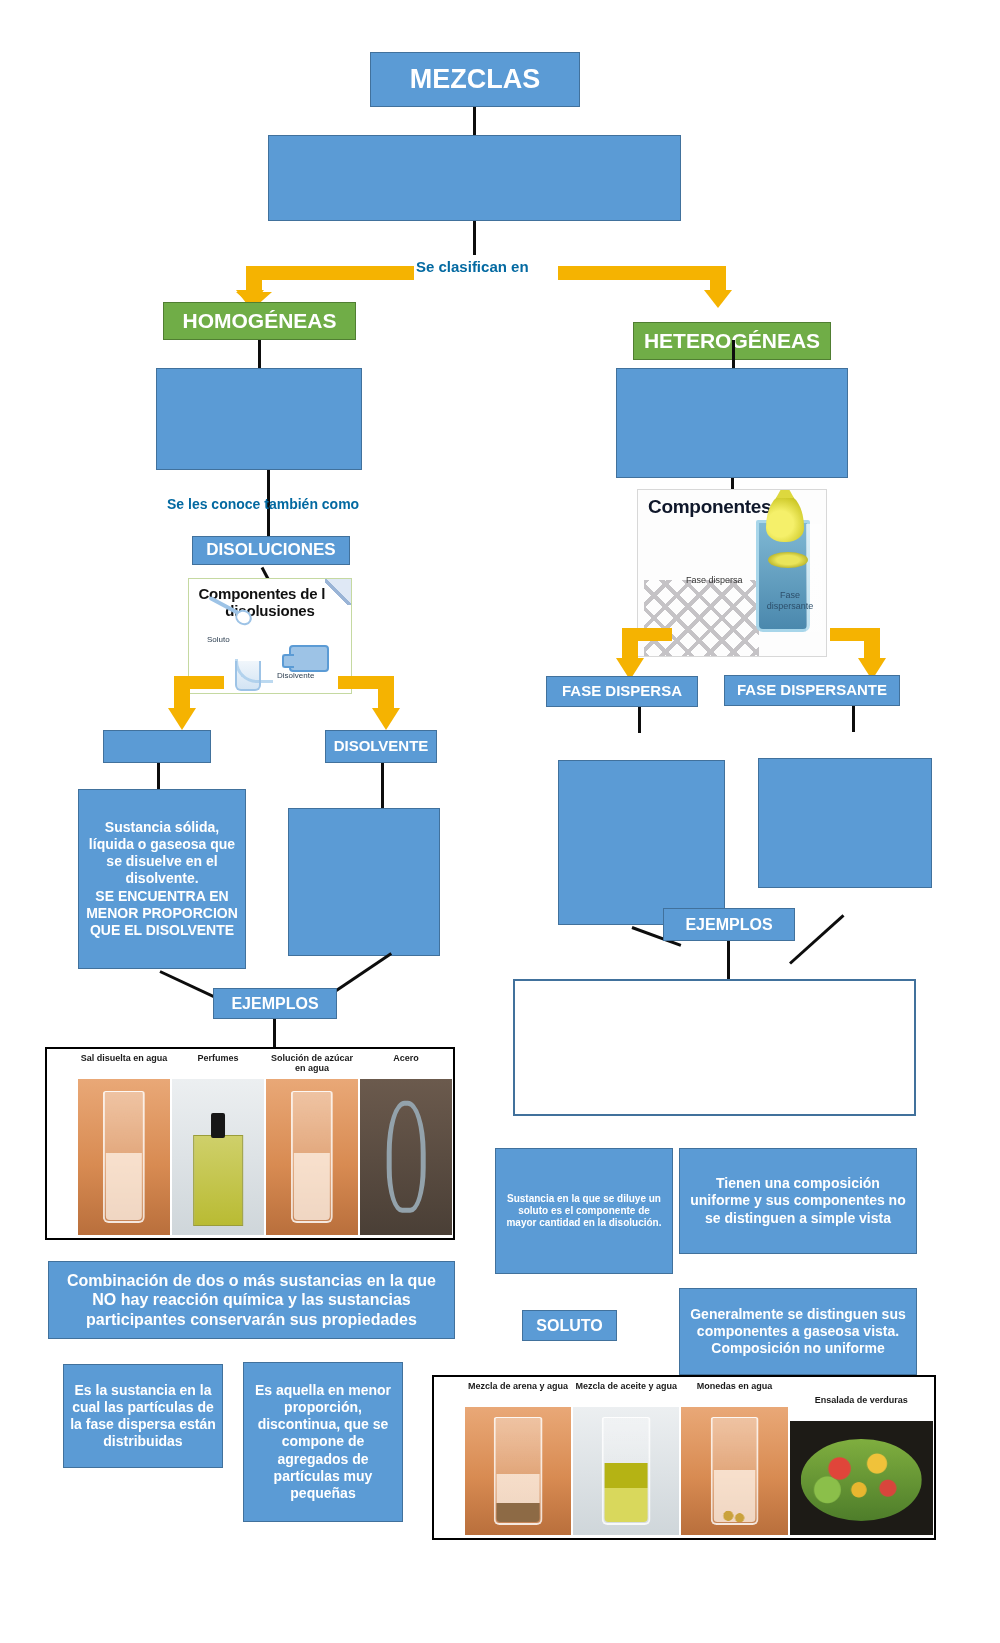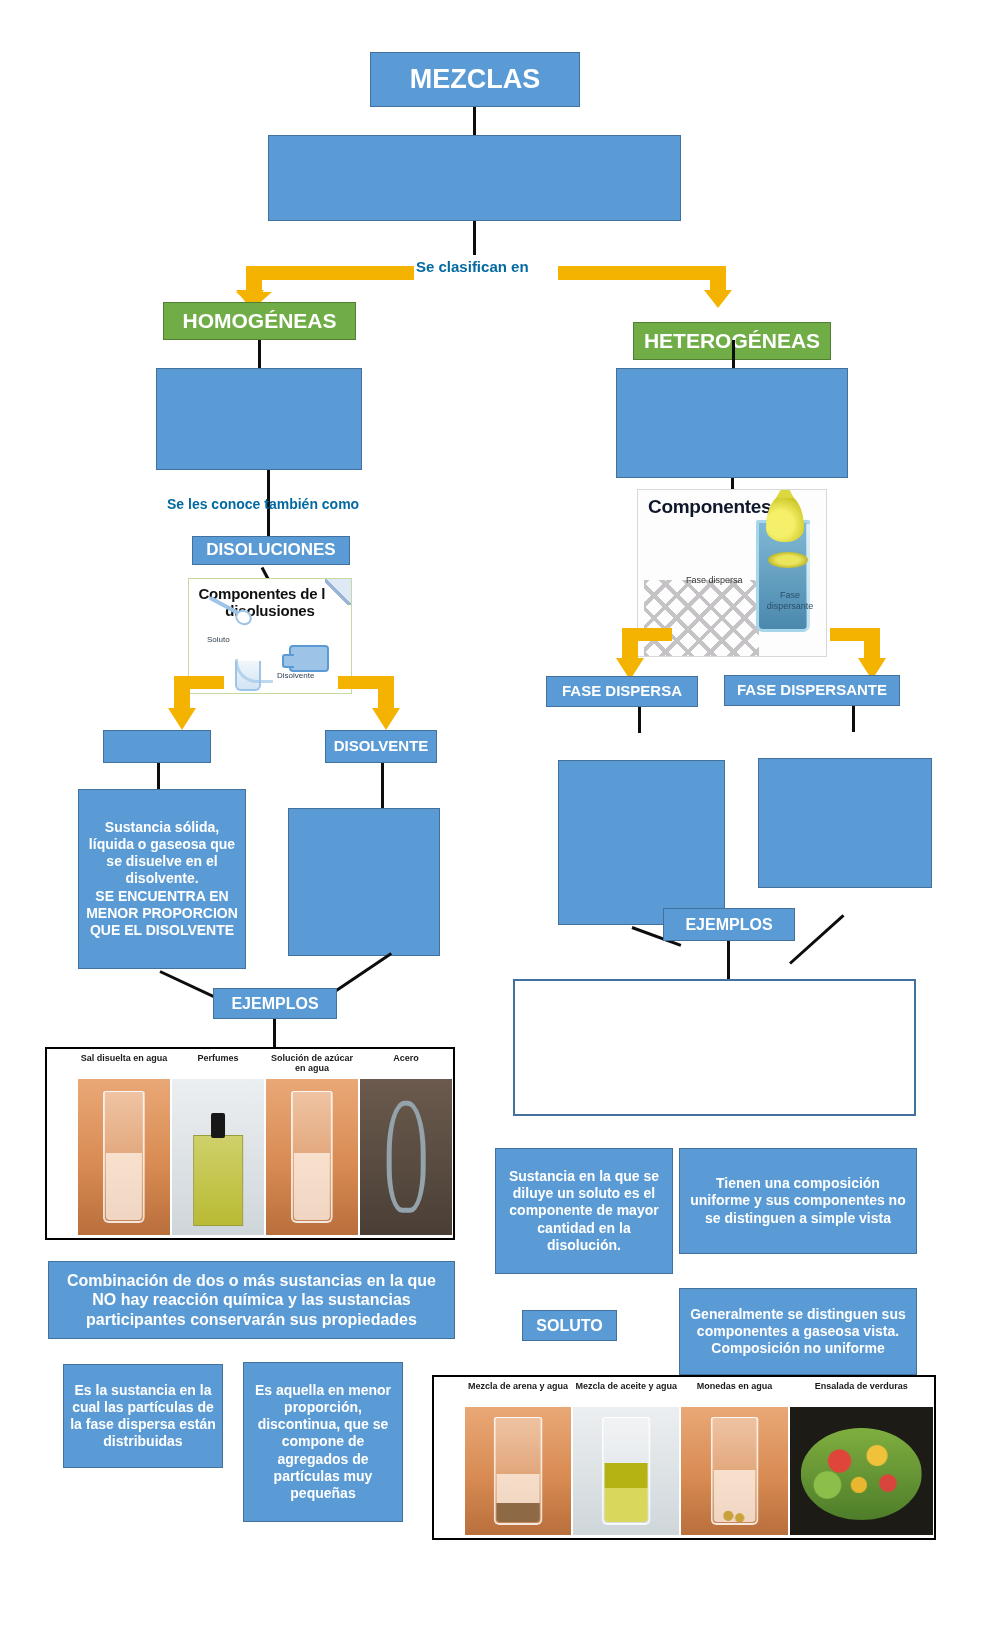--- a/index.html
+++ b/index.html
@@ -524,21 +524,21 @@
   <div class="connector conn-v" style="left:727px; top:941px; height:38px;"></div>
 
   <div class="node outline" style="left:513px; top:979px; width:403px; height:137px;"></div>
 
   <div class="node" style="left:48px; top:1261px; width:407px; height:78px; font-size:16px;">Combinación de dos o más sustancias en la que NO hay reacción química y las sustancias participantes conservarán sus propiedades</div>
 
   <div class="node" style="left:63px; top:1364px; width:160px; height:104px; font-size:14px;">Es la sustancia en la cual las partículas de la fase dispersa están distribuidas</div>
 
   <div class="node" style="left:243px; top:1362px; width:160px; height:160px; font-size:14px;">Es aquella en menor proporción, discontinua, que se compone de agregados de partículas muy pequeñas</div>
 
-  <div class="node" style="left:495px; top:1148px; width:178px; height:126px; font-size:14px;">Sustancia en la que se diluye un soluto es el componente de mayor cantidad en la disolución.</div>
+  <div class="node" style="left:495px; top:1148px; width:178px; height:126px; font-size:10px;">Sustancia en la que se diluye un soluto es el componente de mayor cantidad en la disolución.</div>
 
   <div class="node" style="left:522px; top:1310px; width:95px; height:31px; font-size:16px;">SOLUTO</div>
 
   <div class="node" style="left:679px; top:1148px; width:238px; height:106px; font-size:14px;">Tienen una composición uniforme y sus componentes no se distinguen a simple vista</div>
 
   <div class="node" style="left:679px; top:1288px; width:238px; height:87px; font-size:14px;">Generalmente se distinguen sus componentes a gaseosa vista. Composición no uniforme</div>
 
   <div class="photo-card" style="left:432px; top:1375px; width:504px; height:165px;">
     <div class="photo-col">
       <div class="photo-cap">Mezcla de arena y agua</div>
@@ -551,21 +551,21 @@
       <div class="photo-img bg-grey">
         <div class="glass oil"></div>
       </div>
     </div>
     <div class="photo-col">
       <div class="photo-cap">Monedas en agua</div>
       <div class="photo-img bg-wood">
         <div class="glass coins"></div>
       </div>
     </div>
-    <div class="photo-col" style="flex:1.35;">
+    <div class="photo-col" style="flex:1.35;margin-top:14px;">
       <div class="photo-cap">Ensalada de verduras</div>
       <div class="photo-img bg-salad">
         <div class="salad"></div>
       </div>
     </div>
   </div>
 
 </div>
 
 </body></html>

